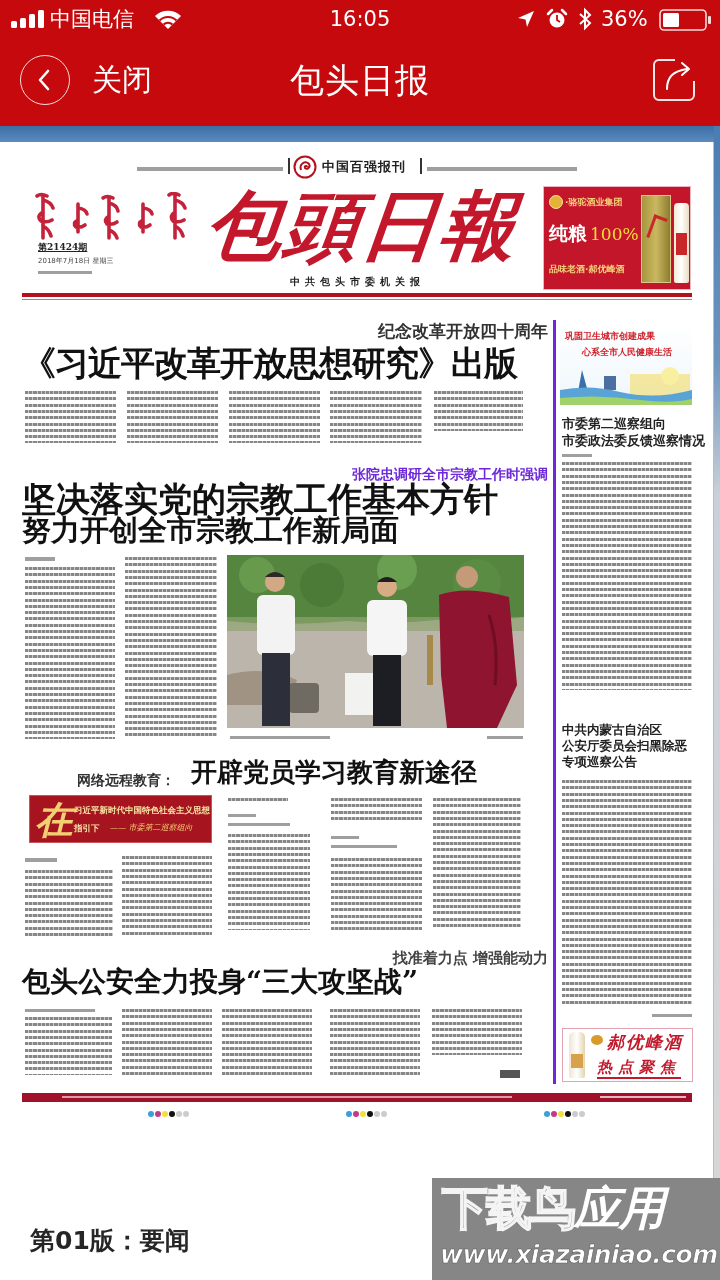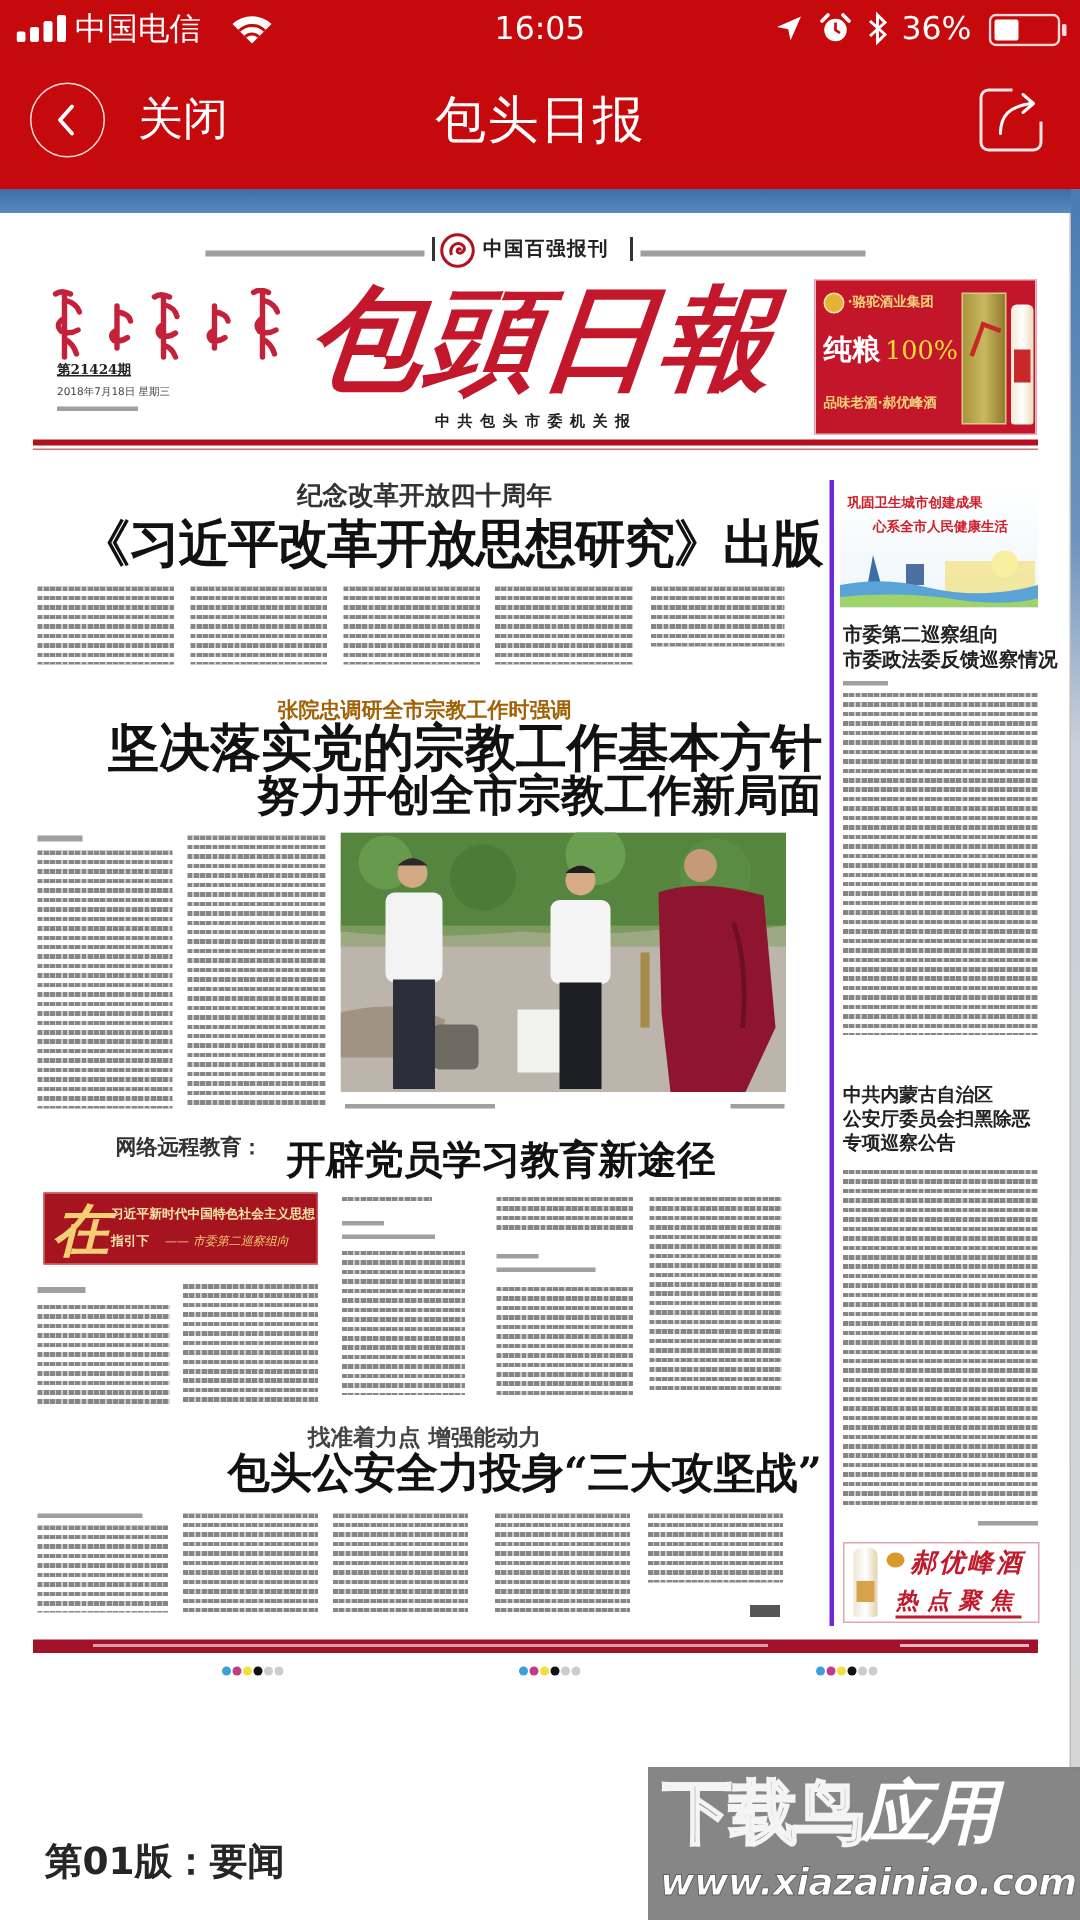--- a/index.html
+++ b/index.html
@@ -13,22 +13,22 @@
 #back-label{position:absolute;left:92px;top:59px;font-size:30px;line-height:42px;color:#fff}
 #blue-strip{position:absolute;left:0;top:126px;width:720px;height:16px;background:linear-gradient(#3c6ea5,#5a8bbf)}
 #right-strip{position:absolute;left:714px;top:126px;width:6px;height:1054px;background:linear-gradient(#4a7cb2 0%,#6d93bd 22%,#c9d0d9 35%,#d6d6d6 100%)}
 
 #paper{position:absolute;left:0;top:142px;width:714px;height:1038px;background:#fff;overflow:hidden;border-right:1px solid #bcbcbc}
 .tx{position:absolute;background:
   repeating-linear-gradient(90deg,rgba(255,255,255,0) 0 3.2px,rgba(255,255,255,.55) 3.2px 4.2px),
   repeating-linear-gradient(180deg,#666 0 3px,rgba(0,0,0,0) 3px 6.3px);opacity:.78;filter:blur(.3px)}
 .bar{position:absolute;background:#777;opacity:.7;filter:blur(.4px);height:4px}
 .serif{font-family:"DejaVu Serif","Liberation Serif",serif}
-.kicker{position:absolute;left:6px;width:100%;text-align:center;color:#333;font-weight:bold}
-.headline{position:absolute;left:16px;width:100%;text-align:right;color:#111;font-weight:bold;white-space:nowrap}
+.kicker{position:absolute;left:16px;width:100%;text-align:right;color:#333;font-weight:bold}
+.headline{position:absolute;left:0;width:100%;text-align:left;color:#111;font-weight:bold;white-space:nowrap}
 .story{position:absolute}
 #masthead-title{position:absolute;left:206px;top:36px;width:296px;height:96px;font-size:76px;line-height:96px;color:#c3172b;font-style:italic;font-weight:bold;letter-spacing:2px;text-align:center;white-space:nowrap;transform:skewX(-6deg)}
 #rule{position:absolute;left:22px;top:151px;width:670px;height:4px;background:#b3121c}
 #rule2{position:absolute;left:22px;top:157px;width:670px;height:1px;background:#b3121c;opacity:.6}
 #mast-ad{position:absolute;left:543px;top:44px;width:148px;height:104px;background:#c4162a;border:1px solid #e9b8c0;overflow:hidden}
 #sidebar{position:absolute;left:553px;top:178px;width:141px;height:764px;border-left:3px solid #6d28d9}
 #footer-bar{position:absolute;left:22px;top:951px;width:670px;height:9px;background:#a1112a}
 .dot{display:inline-block;width:6px;height:6px;border-radius:50%;margin-right:1px}
 .dots{position:absolute;top:969px;height:8px;white-space:nowrap;font-size:0}
 #caption{position:absolute;left:30px;top:1224px;font-size:25px;line-height:34px;color:#262626;font-weight:bold}
@@ -138,21 +138,21 @@
     <div class="kicker serif" style="top:3px;font-size:17px;line-height:22px">纪念改革开放四十周年</div>
     <div class="headline serif" style="top:24px;font-size:34px;line-height:44px;letter-spacing:-1px">《习近平改革开放思想研究》出版</div>
     <div class="tx" style="left:3px;top:74px;width:91px;height:52px"></div>
     <div class="tx" style="left:105px;top:74px;width:91px;height:52px"></div>
     <div class="tx" style="left:207px;top:74px;width:91px;height:52px"></div>
     <div class="tx" style="left:308px;top:74px;width:92px;height:52px"></div>
     <div class="tx" style="left:412px;top:74px;width:89px;height:40px"></div>
   </div>
 
   <div class="story" style="left:22px;top:318px;width:510px;height:285px;">
-    <div class="kicker serif" style="top:5px;font-size:14px;line-height:18px;color:#a16207">张院忠调研全市宗教工作时强调</div>
+    <div class="kicker serif" style="top:5px;font-size:14px;line-height:18px;color:#6d28d9">张院忠调研全市宗教工作时强调</div>
     <div class="headline serif" style="top:23px;font-size:34px;line-height:32px">坚决落实党的宗教工作基本方针</div>
     <div class="headline serif" style="top:54px;font-size:29px;line-height:32px">努力开创全市宗教工作新局面</div>
     <div class="bar" style="left:3px;top:97px;width:30px"></div>
     <div class="tx" style="left:3px;top:107px;width:90px;height:172px"></div>
     <div class="tx" style="left:103px;top:97px;width:92px;height:180px"></div>
     <svg class="abs" style="left:205px;top:95px" width="297" height="173" viewBox="0 0 297 173">
       <rect width="297" height="173" fill="#bcb5ab"></rect>
       <path d="M0 0 H297 V62 Q260 68 220 64 Q170 70 120 66 Q60 72 0 66 Z" fill="#55853f"></path>
       <circle cx="30" cy="20" r="18" fill="#679a4c"></circle>
         <circle cx="95" cy="30" r="22" fill="#4c7a37"></circle>
@@ -176,21 +176,21 @@
       <circle cx="240" cy="22" r="11" fill="#c49a78"></circle>
       <path d="M212 40 Q240 30 282 42 L290 130 L270 173 L220 173 L214 120 Z" fill="#8e1430"></path>
       <path d="M262 60 Q272 90 268 130" stroke="#6e0d23" stroke-width="3" fill="none"></path>
       <rect x="200" y="80" width="6" height="50" fill="#a68a4a"></rect>
     </svg>
     <div class="bar" style="left:208px;top:276px;width:100px;height:3px"></div>
     <div class="bar" style="left:465px;top:276px;width:36px;height:3px"></div>
   </div>
 
   <div class="story" style="left:22px;top:612px;width:510px;height:185px;">
-    <div class="abs" style="left:0;top:2px;width:510px;height:34px;display:flex;justify-content:center;align-items:flex-start;white-space:nowrap">
+    <div class="abs" style="left:0;top:2px;width:510px;height:34px;display:flex;justify-content:center;align-items:flex-end;white-space:nowrap">
       <span class="serif" style="font-size:14px;color:#333;font-weight:bold">网络远程教育：</span>
       <span class="serif" style="font-size:26px;color:#111;font-weight:bold;margin-left:16px">开辟党员学习教育新途径</span>
     </div>
     <div class="abs" style="left:7px;top:41px;width:183px;height:48px;background:#a5141f;border:1px solid #c9545c">
       <span class="abs serif" style="left:5px;top:2px;font-size:38px;line-height:44px;color:#f3cf74;font-weight:bold;font-style:italic">在</span>
       <span class="abs" style="left:44px;top:8px;font-size:8.5px;line-height:12px;color:#f7e3a5;font-weight:bold;white-space:nowrap">习近平新时代中国特色社会主义思想</span>
       <span class="abs" style="left:44px;top:26px;font-size:8.5px;line-height:12px;color:#f7e3a5;font-weight:bold;white-space:nowrap">指引下</span>
       <span class="abs serif" style="left:80px;top:26px;font-size:8px;line-height:12px;color:#f3cf74;font-style:italic;white-space:nowrap">—— 市委第二巡察组向</span>
     </div>
     <div class="bar" style="left:3px;top:104px;width:32px"></div>

